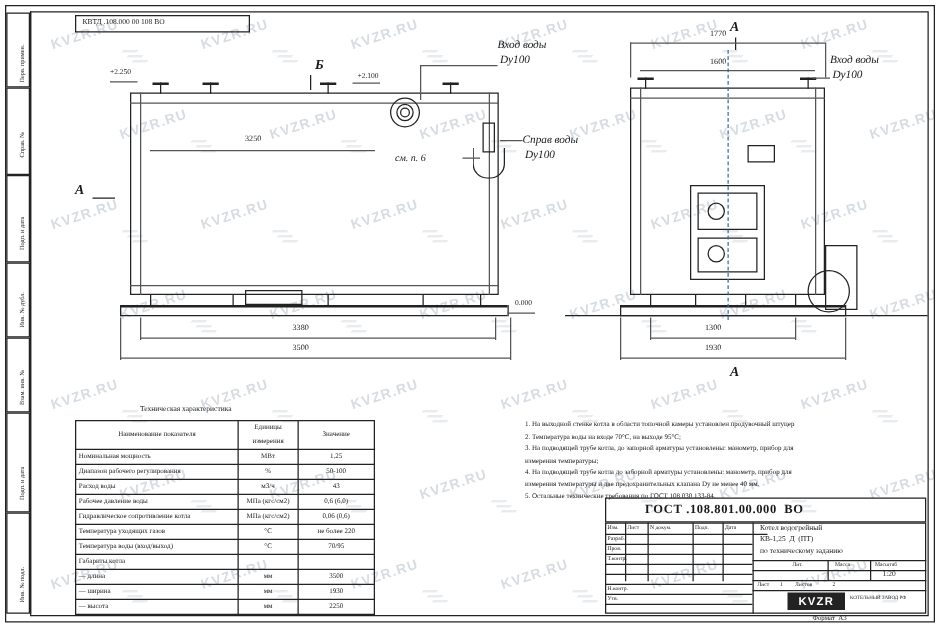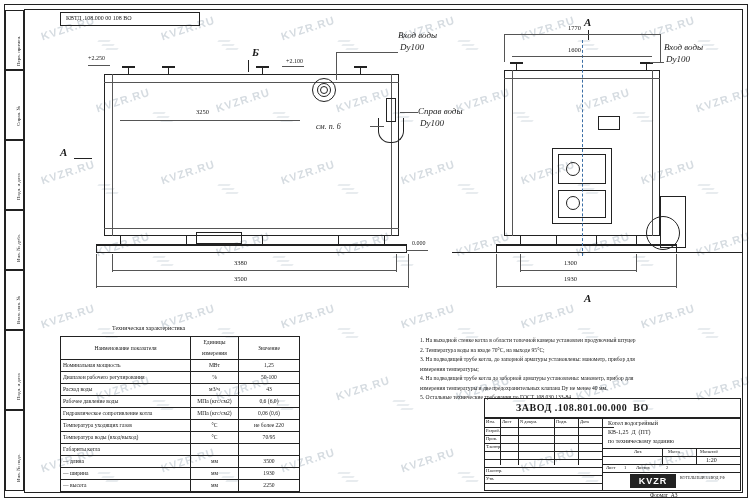--- a/index.html
+++ b/index.html
@@ -514,21 +514,21 @@
       <div>1. На выходной стенке котла в области топочной камеры установлен продувочный штуцер</div>
       <div>2. Температура воды на входе 70°С, на выходе 95°С;</div>
       <div>3. На подводящей трубе котла, до запорной арматуры установлены: манометр, прибор для</div>
       <div>   измерения температуры;</div>
       <div>4. На подводящей трубе котла до заборной арматуры установлены: манометр, прибор для</div>
       <div>   измерения температуры и две предохранительных клапана  Dy не менее 40 мм.</div>
       <div>5. Остальные технические требования по ГОСТ 108.030.133-84.</div>
     </div>
 
   <div class="cell" style="left:484px;top:398px;width:257px;height:20px;"></div>
-  <span class="txt b" style="left:516px;top:402px;font-size:10px;letter-spacing:.5px;">ЗАВОД .108.801.00.000  ВО</span>
+  <span class="txt b" style="left:516px;top:402px;font-size:10px;letter-spacing:.5px;">ГОСТ .108.801.00.000  ВО</span>
 
   <div id="titleblock" style="position:absolute;left:484px;top:418px;width:257px;height:73px;">
     <div class="cell" style="left:0;top:0;width:257px;height:73px;"></div>
 
     <div class="ln h" style="left:0;top:9px;width:130px;"></div>
     <span class="txt" style="left:2px;top:1px;font-size:4.5px;">Изм.</span>
     <span class="txt" style="left:18px;top:1px;font-size:4.5px;">Лист</span>
     <span class="txt" style="left:36px;top:1px;font-size:4.5px;">N докум.</span>
     <span class="txt" style="left:72px;top:1px;font-size:4.5px;">Подп.</span>
     <span class="txt" style="left:96px;top:1px;font-size:4.5px;">Дата</span>

